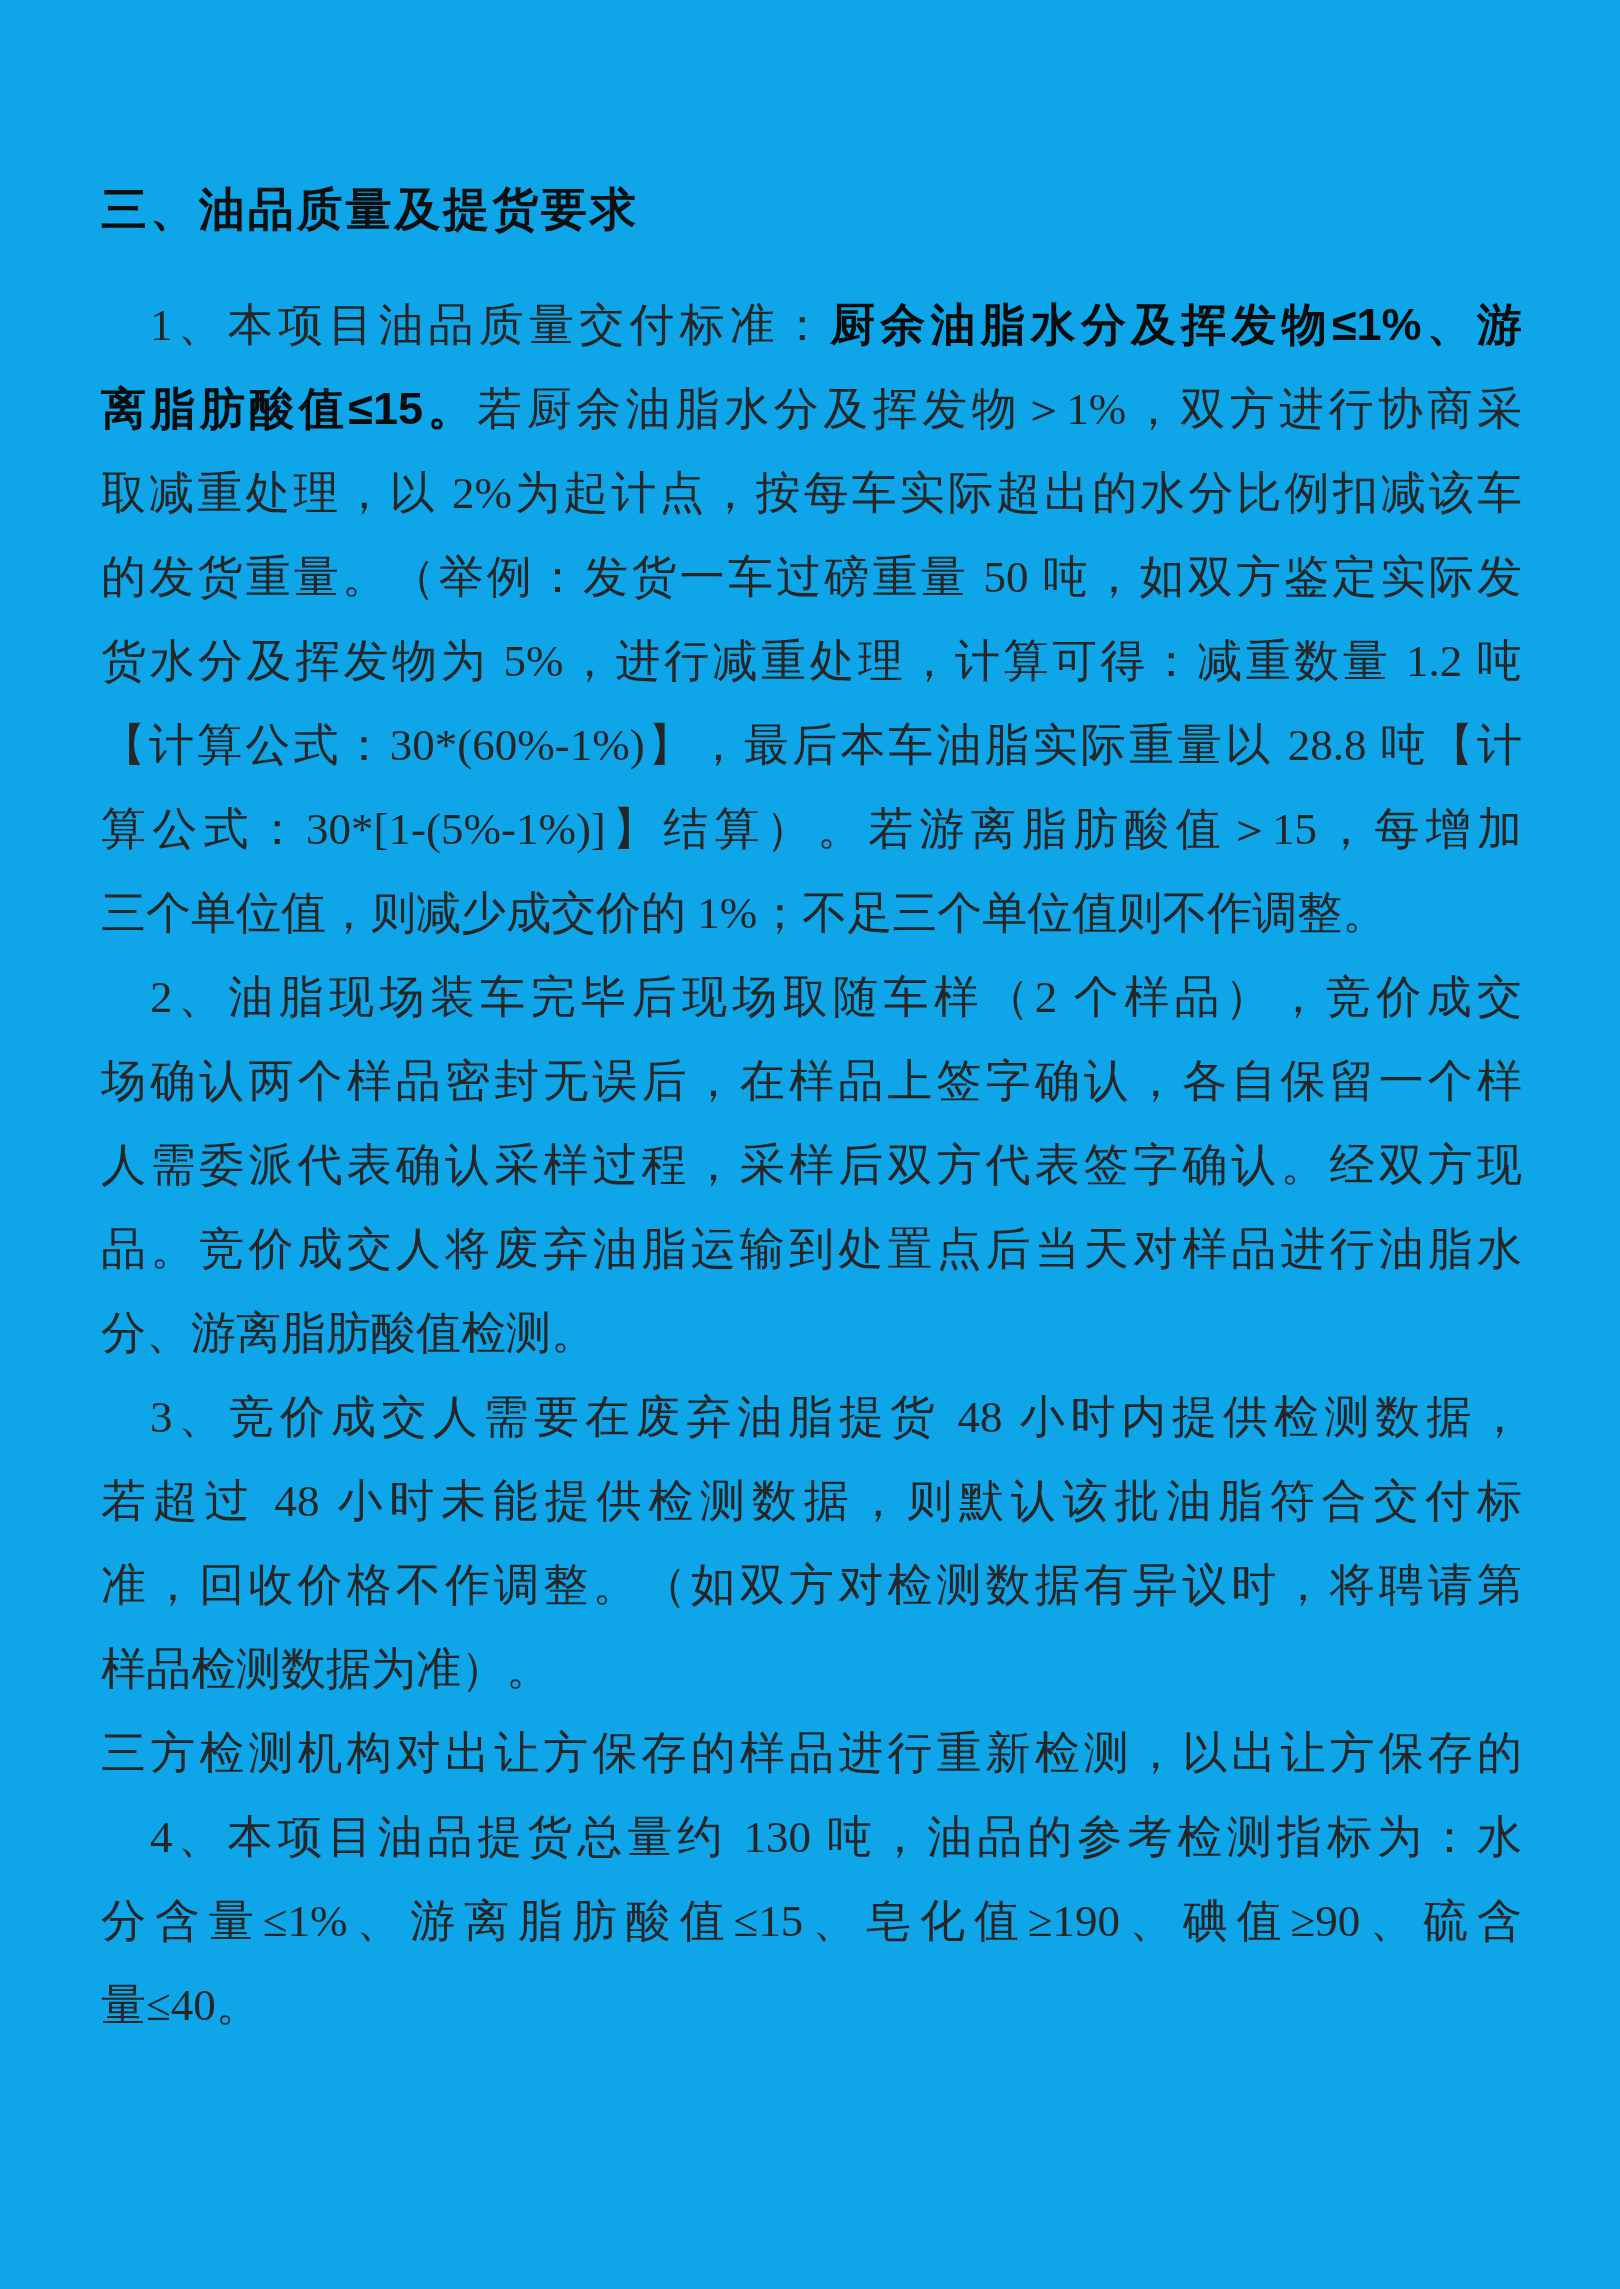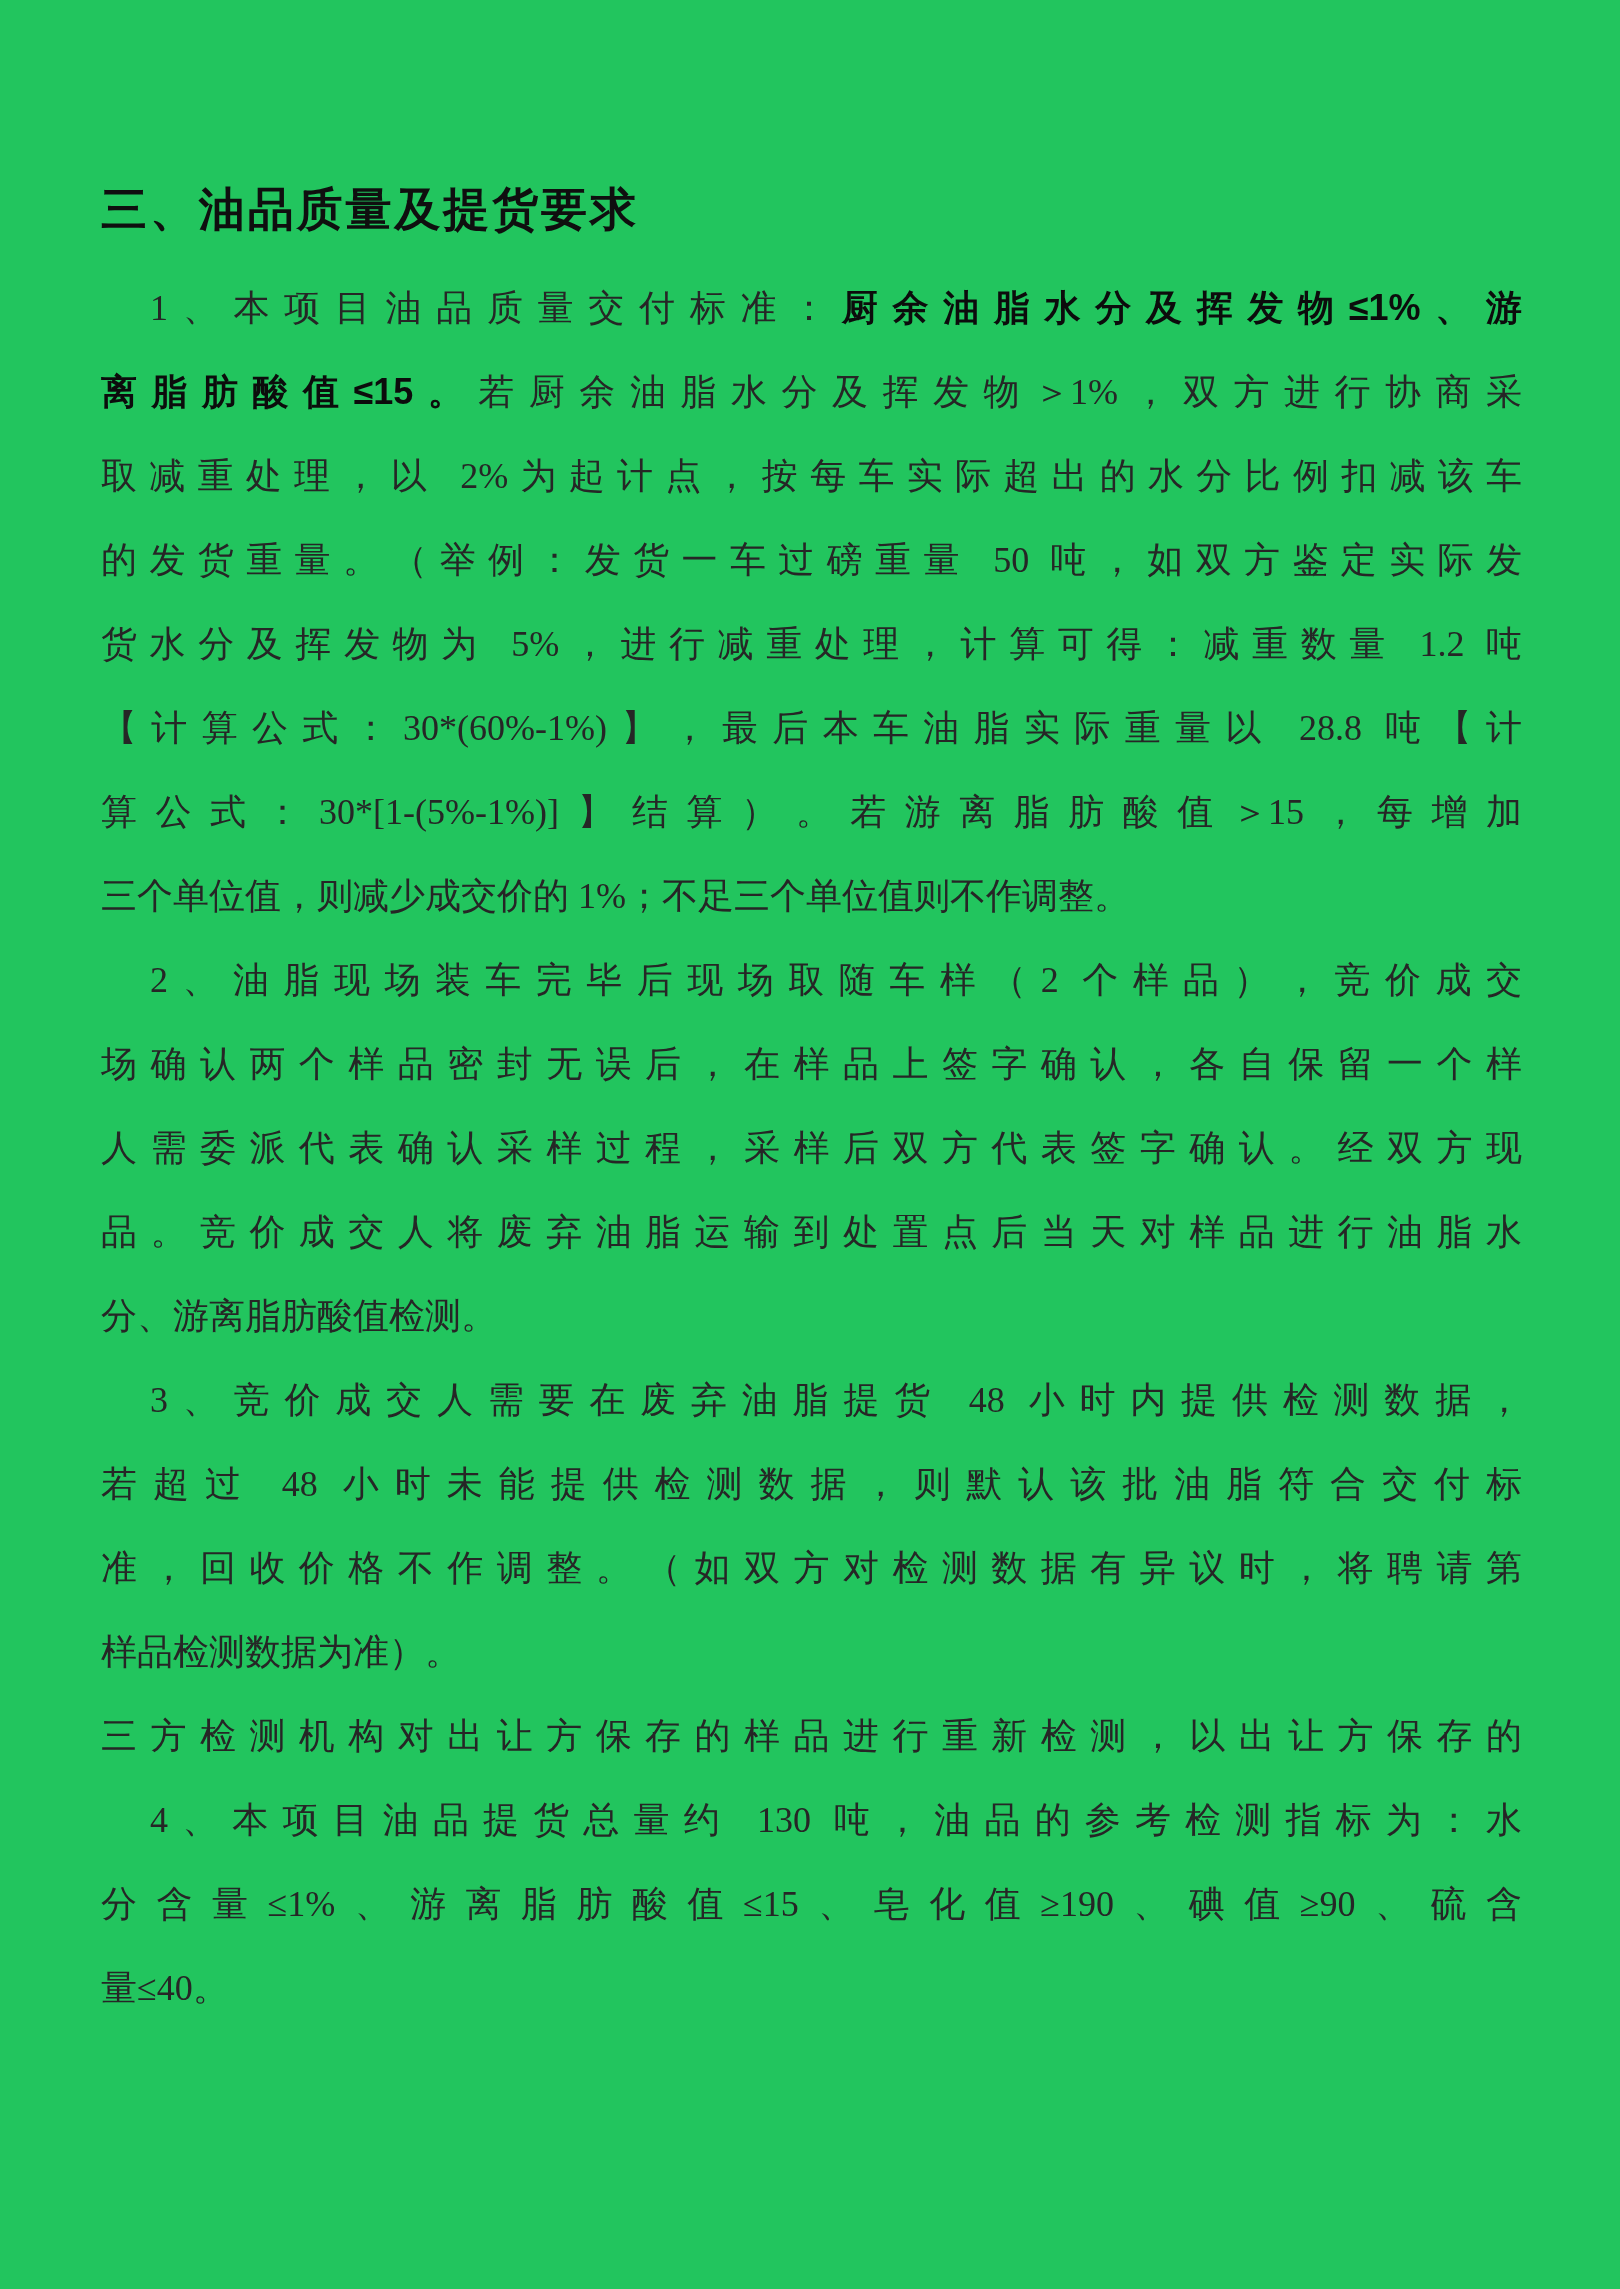--- a/index.html
+++ b/index.html
@@ -1,44 +1,44 @@
 <!DOCTYPE html>
 <html><head>
 <meta charset="utf-8">
 <style>
   * { margin:0; padding:0; box-sizing:border-box; }
   html, body { background:#ffffff; }
   .page {
     position:relative;
     width:1620px;
     height:2290px;
-    background:#22c55e;
+    background:#0ea5e9;
     overflow:hidden;
     font-family:"Liberation Serif","DejaVu Serif",serif;
     color:#222222;
   }
   .content {
     position:absolute;
     left:101px;
     top:179px;
     width:1421px;
   }
   .heading {
     font-family:"Liberation Sans","DejaVu Sans",sans-serif;
     font-weight:700;
     font-size:46px;
     line-height:61px;
     letter-spacing:2.9px;
     color:#0f0f0f;
     margin-bottom:41px;
   }
   .line {
-    font-size:36px;
+    font-size:45px;
     height:84px;
-    line-height:54px;
+    line-height:88px;
     text-align:justify;
     text-align-last:justify;
     text-justify:inter-character;
     color:#262626;
   }
   .line.last {
     text-align-last:left;
   }
   .line.indent {
     text-indent:49px;

